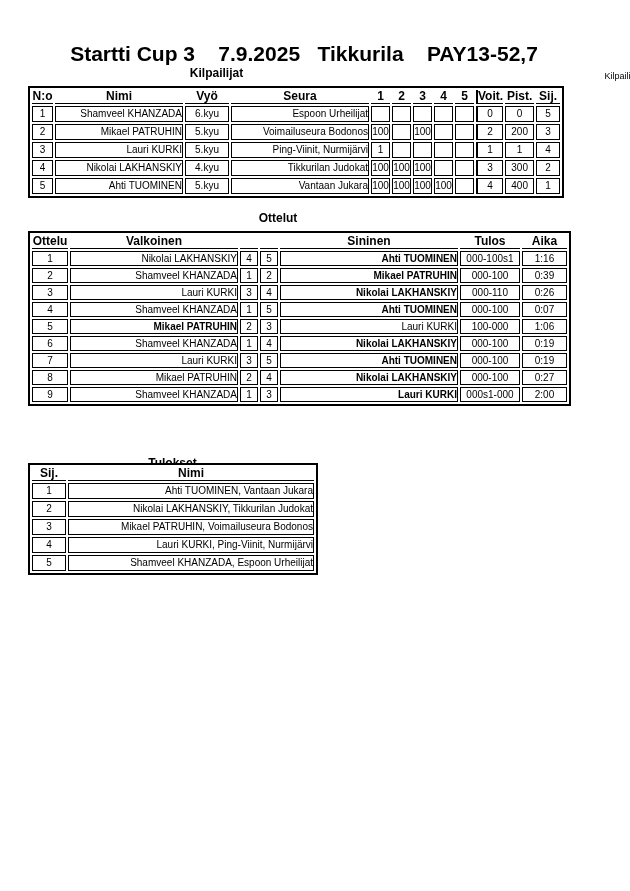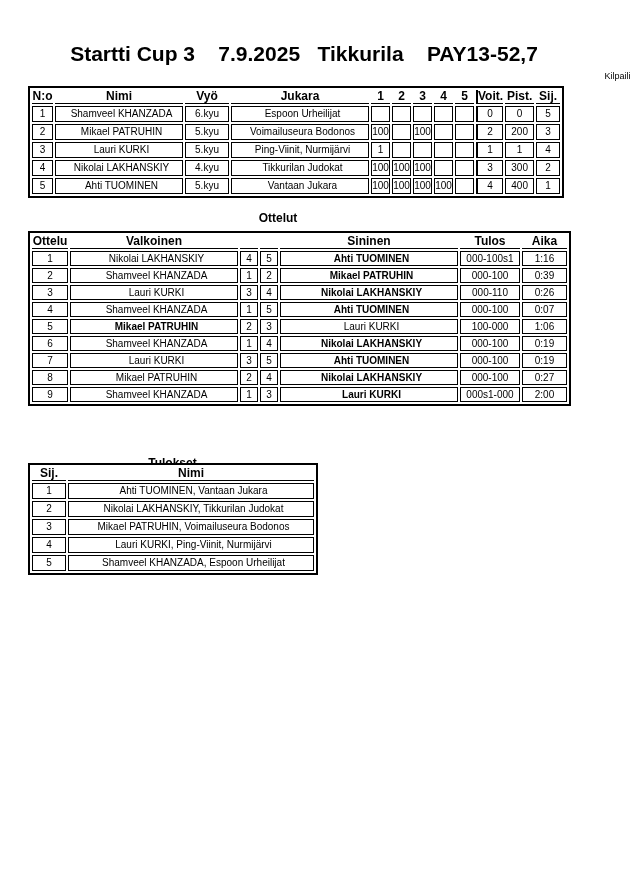--- a/index.html
+++ b/index.html
@@ -20,31 +20,32 @@
   #table-kilpailijat{top:86px;left:28px;}
   #table-ottelut{top:231px;left:28px;}
   #table-tulokset{top:463px;left:28px;}
 
   th{border:none;border-bottom:1px solid #000;font-size:12px;font-weight:bold;
      padding:0;height:13px;line-height:13px;white-space:nowrap;overflow:visible;text-align:center;}
   td{border:1px solid #000;font-size:10px;height:14px;line-height:14px;
      white-space:nowrap;overflow:hidden;}
   #table-ottelut td{height:13px;line-height:13px;}
   td.c{text-align:center;padding:0;}
-  td.l{text-align:center;padding:0 0 0 5px;margin-left:30px;}
+  td.l{text-align:right;padding:0 0 0 5px;margin-left:30px;}
   .b{font-weight:bold;}
   .thickleft{border-left:2px solid #000 !important;}
 </style>
 </head>
 <body>
 
 <div id="page">
 
   <div class="main-title">Startti Cup 3    7.9.2025   Tikkurila    PAY13-52,7</div>
 
+  <div id="lbl-kilpailijat" class="section-label">Kilpailijat</div>
   <div id="lbl-count">Kilpailijat: 2</div>
 
   <table id="table-kilpailijat">
     <colgroup>
       <col style="width:21px">
         <col style="width:128px">
         <col style="width:44px">
         <col style="width:138px">
       <col style="width:19px">
         <col style="width:19px">
@@ -53,21 +54,21 @@
         <col style="width:19px">
       <col style="width:27px">
         <col style="width:29px">
         <col style="width:24px">
     </colgroup>
     <thead>
       <tr>
         <th>N:o</th>
         <th>Nimi</th>
         <th>Vyö</th>
-        <th>Jukara</th>
+        <th>Seura</th>
         <th>1</th>
         <th>2</th>
         <th>3</th>
         <th>4</th>
         <th>5</th>
         <th class="thickleft">Voit.</th>
         <th>Pist.</th>
         <th>Sij.</th>
       </tr>
     </thead>

